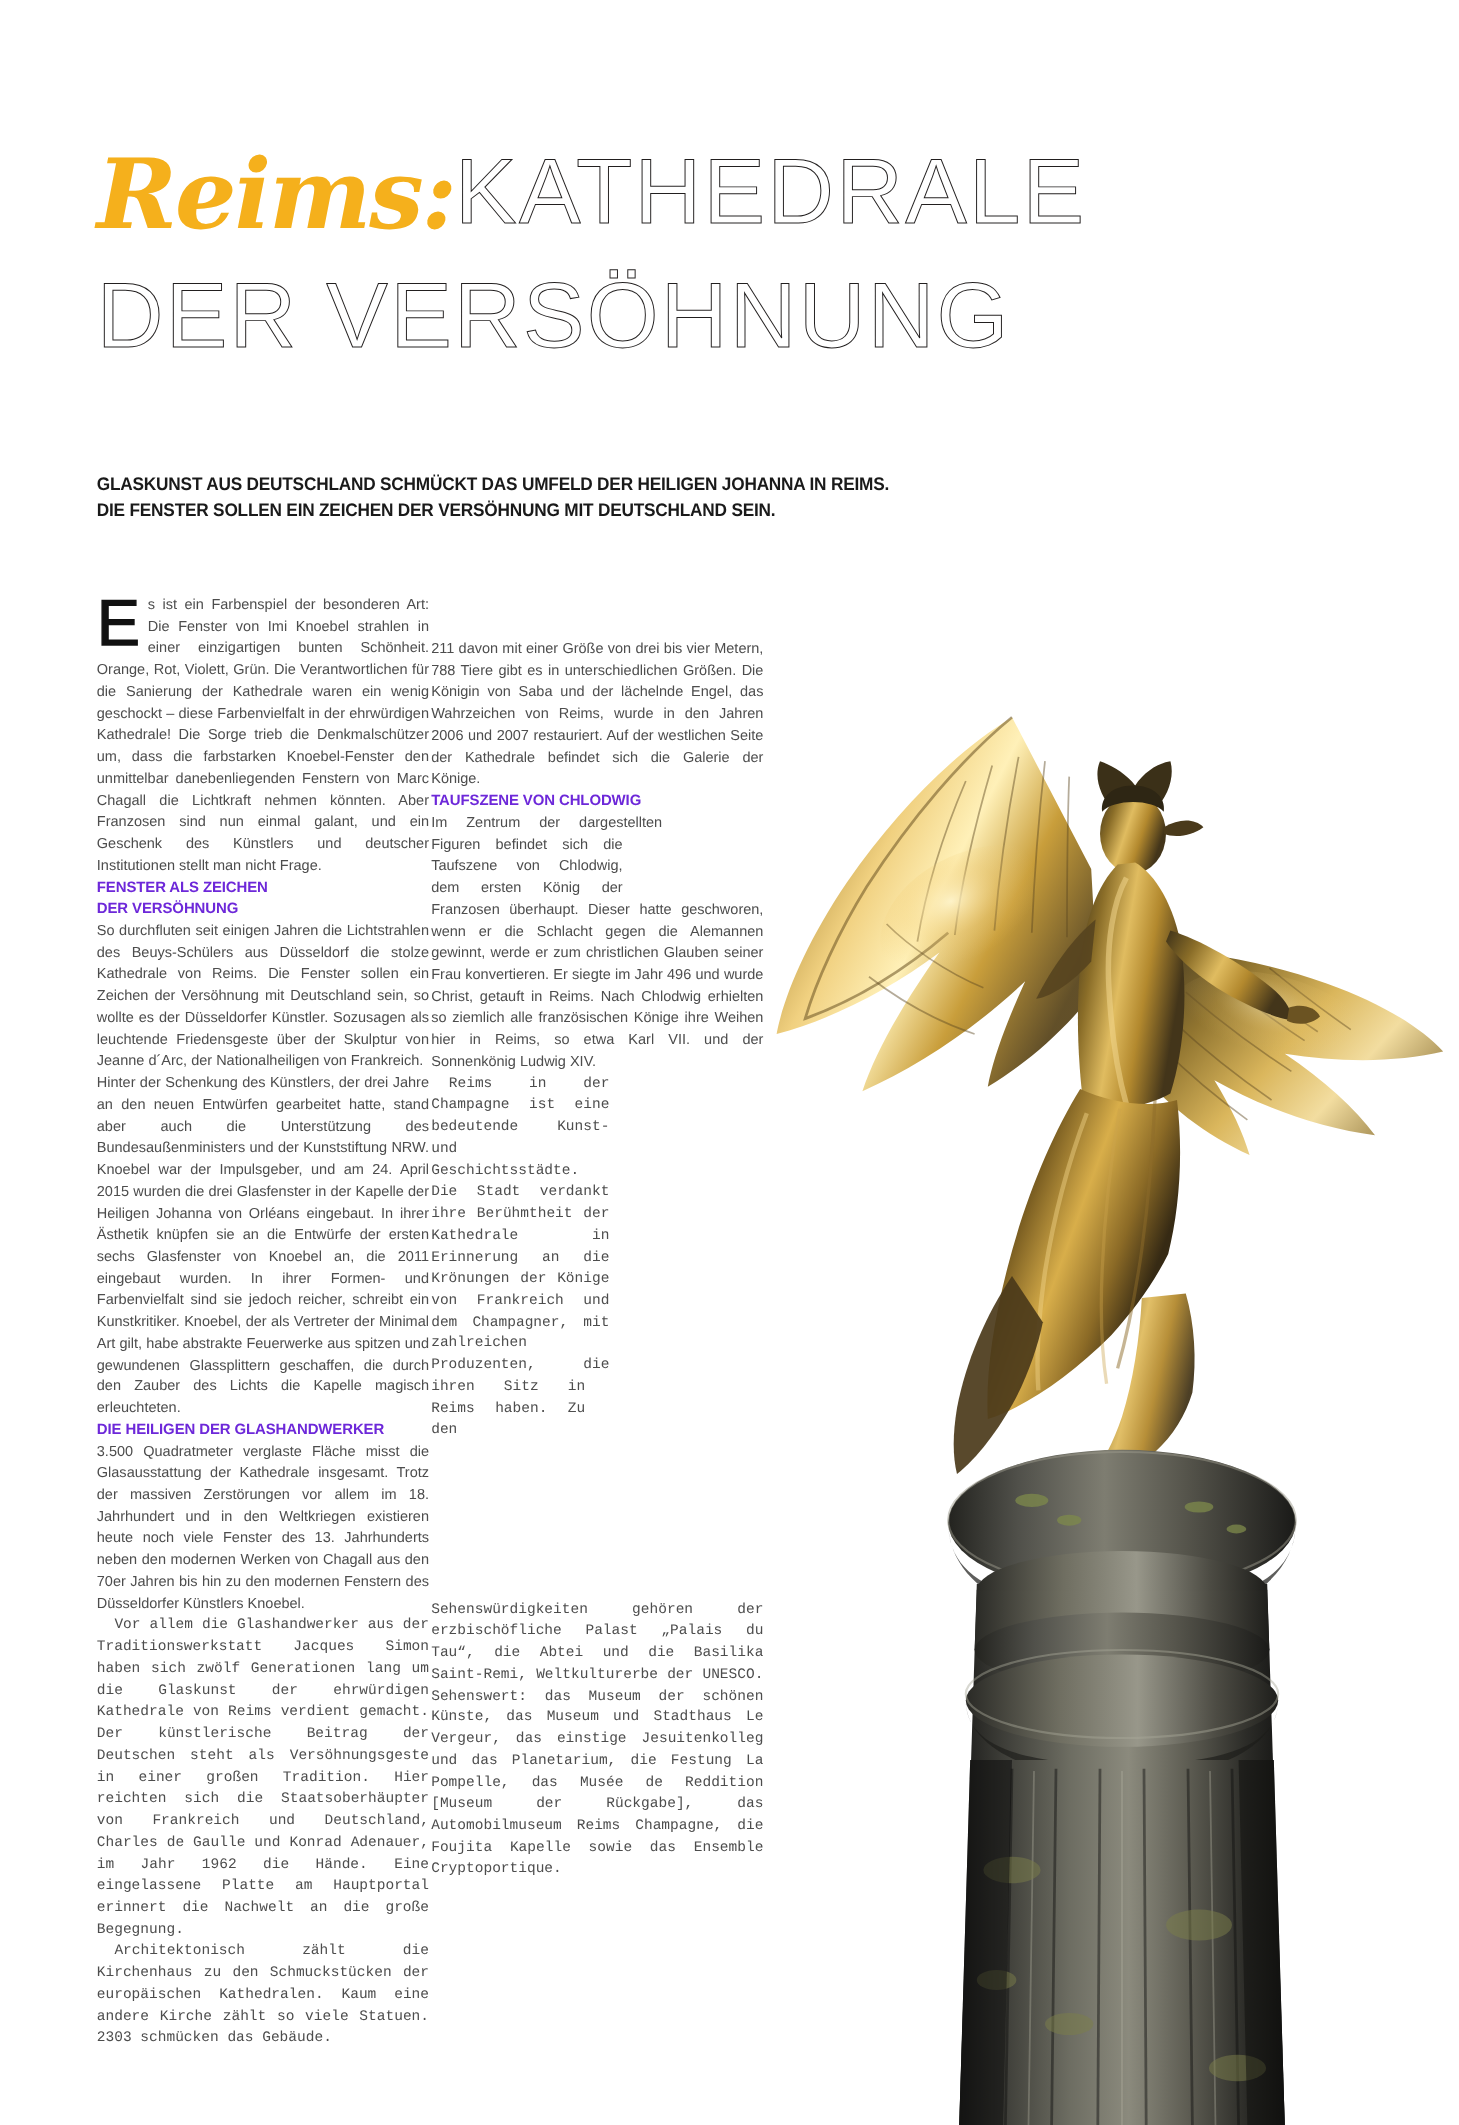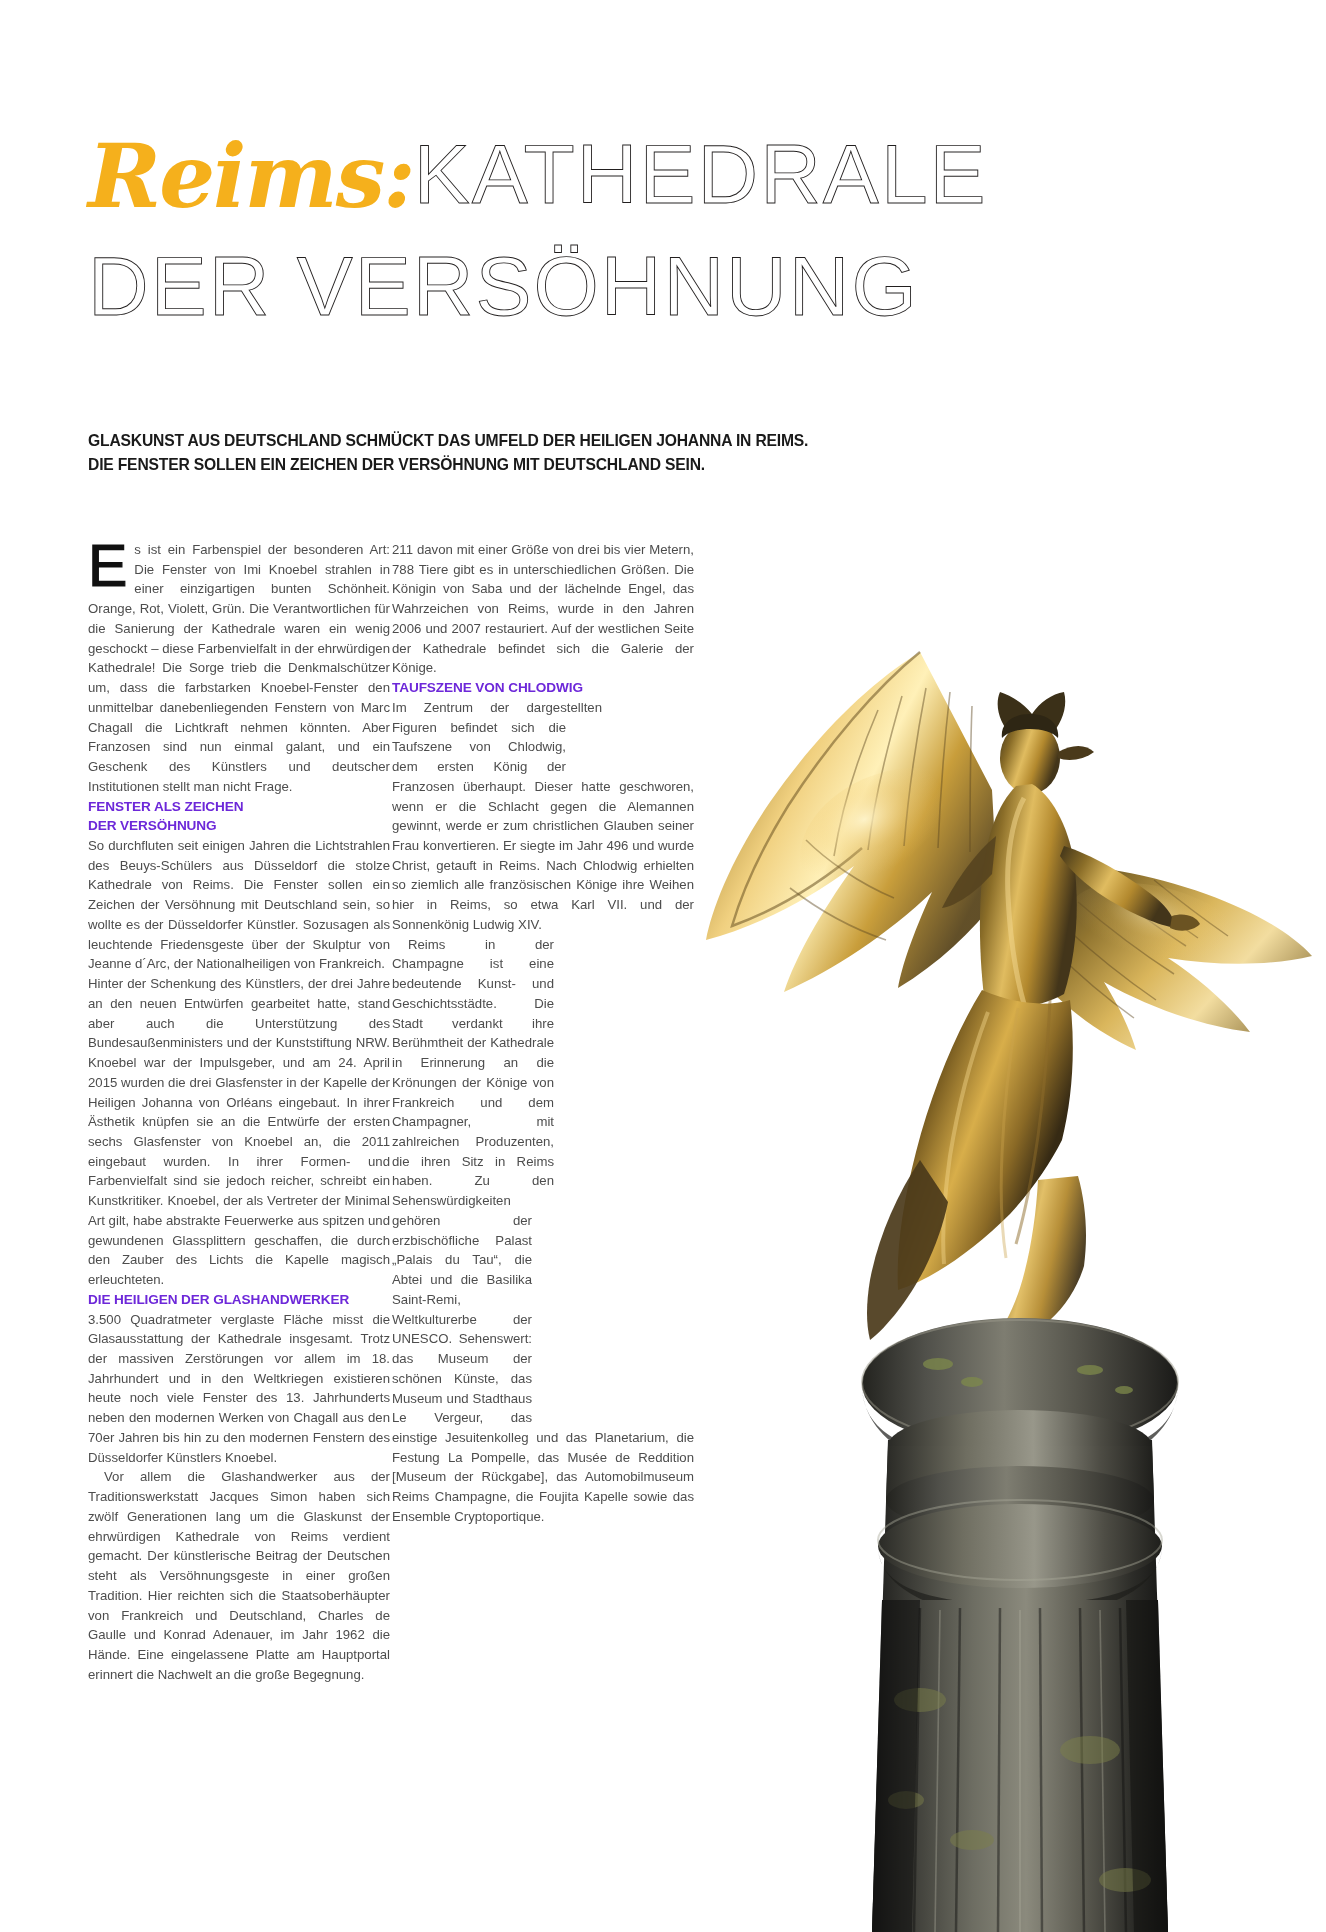--- a/index.html
+++ b/index.html
@@ -90,24 +90,24 @@
     top: 540px;
     width: 302px;
     font-size: 13.2px;
     line-height: 1.495;
     text-align: justify;
     color: #4d4d4d;
     font-family: "Liberation Sans", sans-serif;
     hyphens: manual;
   }
   .col-1 { left: 88px; }
-  .col-2 { left: 392px; }
+  .col-2 { left: 392px; margin-top: 40px; }
 
   .col p { margin: 0; }
-  .col p.indent { text-indent: 16px; }
+  .col p.indent { text-indent: 16px; font-family: Liberation Mono, monospace; }
 
   .sec-head {
     font-weight: bold;
     color: #6d28d9;
     font-size: 13.6px;
     line-height: 1.45;
     text-align: left;
     margin-top: 18px;
     margin-bottom: 1px;
     letter-spacing: -0.1px;
@@ -353,20 +353,21 @@
   <div class="col col-1">
     <p><span class="dropcap">E</span><span>s ist ein Farbenspiel der besonderen Art: Die Fenster von Imi Knoebel strahlen in einer einzigartigen bunten Schönheit. Orange, Rot, Violett, Grün. Die Verantwortlichen für die Sanierung der Kathedrale waren ein wenig geschockt – diese Farbenvielfalt in der ehrwürdigen Kathedrale! Die Sorge trieb die Denkmalschützer um, dass die farbstarken Knoebel-Fenster den unmittelbar danebenliegenden Fenstern von Marc Chagall die Lichtkraft nehmen könnten. Aber Franzosen sind nun einmal galant, und ein Geschenk des Künstlers und deutscher Institutionen stellt man nicht Frage.</span></p>
 
     <p class="sec-head"><span>FENSTER ALS ZEICHEN</span><br><span>DER VERSÖHNUNG</span></p>
     <p>So durchfluten seit einigen Jahren die Lichtstrahlen des Beuys-Schülers aus Düsseldorf die stolze Kathedrale von Reims. Die Fenster sollen ein Zeichen der Versöhnung mit Deutschland sein, so wollte es der Düsseldorfer Künstler. Sozusagen als leuchtende Friedensgeste über der Skulptur von Jeanne d´Arc, der Nationalheiligen von Frankreich.</p>
     <p>Hinter der Schenkung des Künstlers, der drei Jahre an den neuen Entwürfen gearbeitet hatte, stand aber auch die Unterstützung des Bundesaußenministers und der Kunststiftung NRW. Knoebel war der Impulsgeber, und am 24. April 2015 wurden die drei Glasfenster in der Kapelle der Heiligen Johanna von Orléans eingebaut. In ihrer Ästhetik knüpfen sie an die Entwürfe der ersten sechs Glasfenster von Knoebel an, die 2011 eingebaut wurden. In ihrer Formen- und Farbenvielfalt sind sie jedoch reicher, schreibt ein Kunstkritiker. Knoebel, der als Vertreter der Minimal Art gilt, habe abstrakte Feuerwerke aus spitzen und gewundenen Glassplittern geschaffen, die durch den Zauber des Lichts die Kapelle magisch erleuchteten.</p>
 
     <p class="sec-head">DIE HEILIGEN DER GLASHANDWERKER</p>
     <p>3.500 Quadratmeter verglaste Fläche misst die Glasausstattung der Kathedrale insgesamt. Trotz der massiven Zerstörungen vor allem im 18. Jahrhundert und in den Weltkriegen existieren heute noch viele Fenster des 13. Jahrhunderts neben den modernen Werken von Chagall aus den 70er Jahren bis hin zu den modernen Fenstern des Düsseldorfer Künstlers Knoebel.</p>
     <p class="indent">Vor allem die Glashandwerker aus der Traditionswerkstatt Jacques Simon haben sich zwölf Generationen lang um die Glaskunst der ehrwürdigen Kathedrale von Reims verdient gemacht. Der künstlerische Beitrag der Deutschen steht als Versöhnungsgeste in einer großen Tradition. Hier reichten sich die Staatsoberhäupter von Frankreich und Deutschland, Charles de Gaulle und Konrad Adenauer, im Jahr 1962 die Hände. Eine eingelassene Platte am Hauptportal erinnert die Nachwelt an die große Begegnung.</p>
+    <p class="indent">Architektonisch zählt die Kirchenhaus zu den Schmuckstücken der europäischen Kathedralen. Kaum eine andere Kirche zählt so viele Statuen. 2303 schmücken das Gebäude.</p>
   </div>
 
   <div class="col col-2">
     <p>211 davon mit einer Größe von drei bis vier Metern, 788 Tiere gibt es in unterschiedlichen Größen. Die Königin von Saba und der lächelnde Engel, das Wahrzeichen von Reims, wurde in den Jahren 2006 und 2007 restauriert. Auf der westlichen Seite der Kathedrale befindet sich die Galerie der Könige.</p>
 
     <p class="sec-head">TAUFSZENE VON CHLODWIG</p>
     <p>
       <span class="notch-a"></span>
       <span class="notch-b"></span>
       <span>Im Zentrum der dargestellten Figuren befindet sich die Taufszene von Chlodwig, dem ersten König der Franzosen überhaupt. Dieser hatte geschworen, wenn er die Schlacht gegen die Alemannen gewinnt, werde er zum christlichen Glauben seiner Frau konvertieren. Er siegte im Jahr 496 und wurde Christ, getauft in Reims. Nach Chlodwig erhielten so ziemlich alle französischen Könige ihre Weihen hier in Reims, so etwa Karl VII. und der Sonnenkönig Ludwig XIV.</span>

